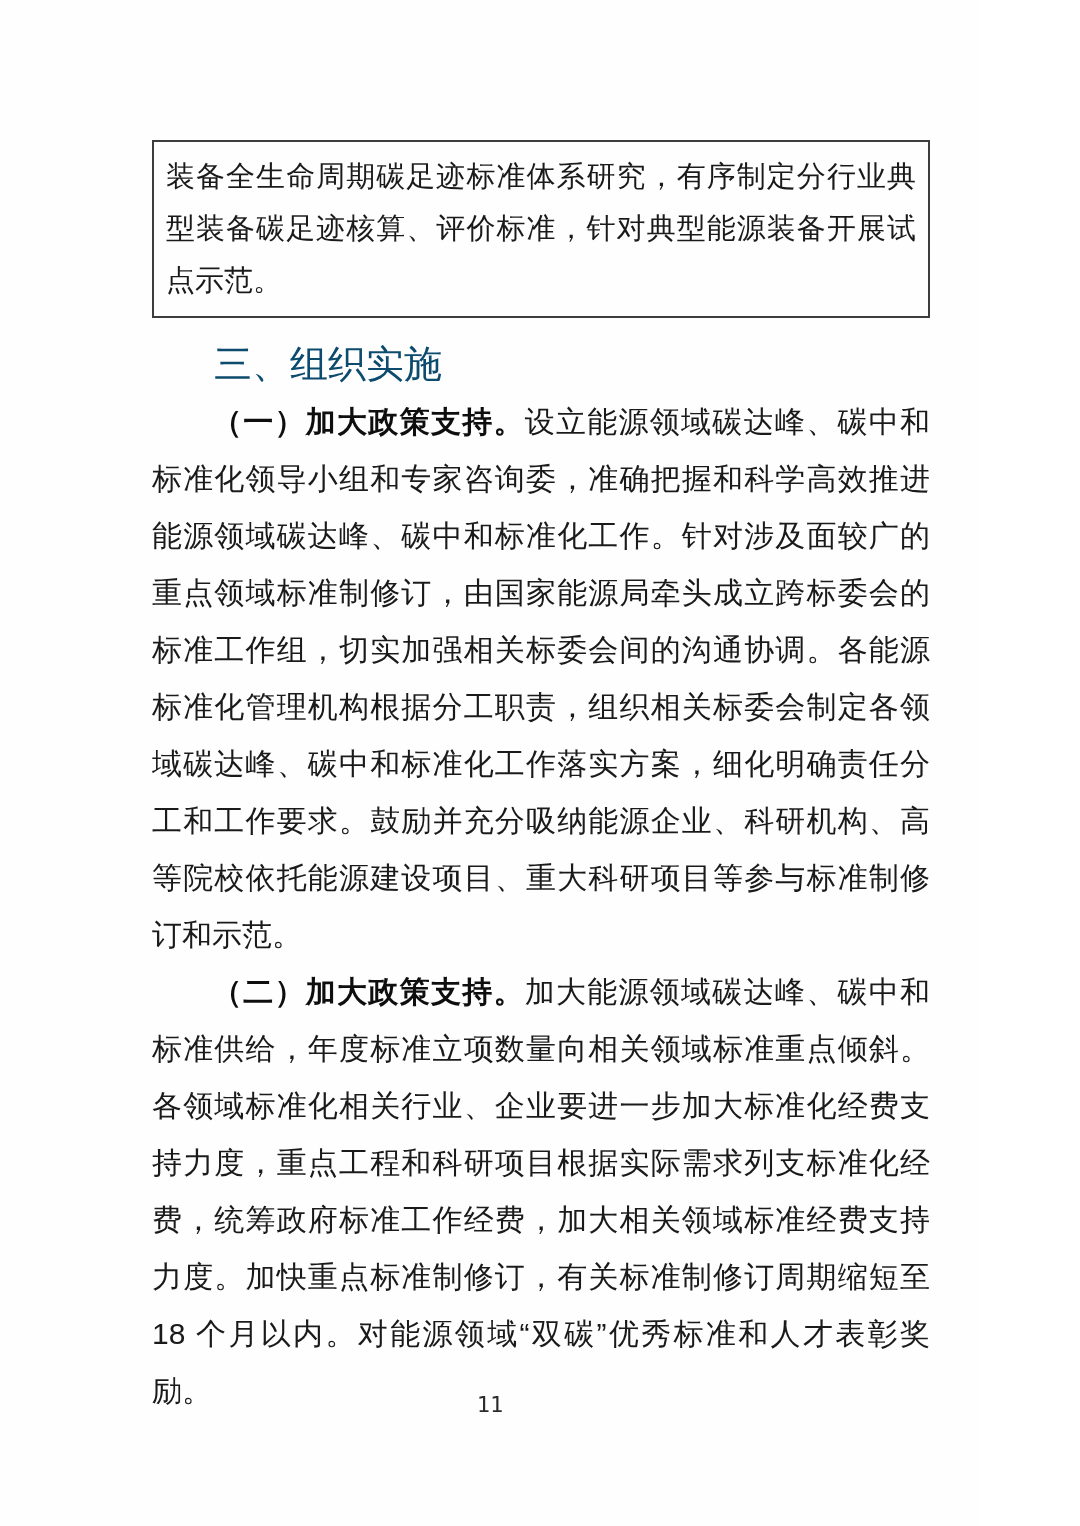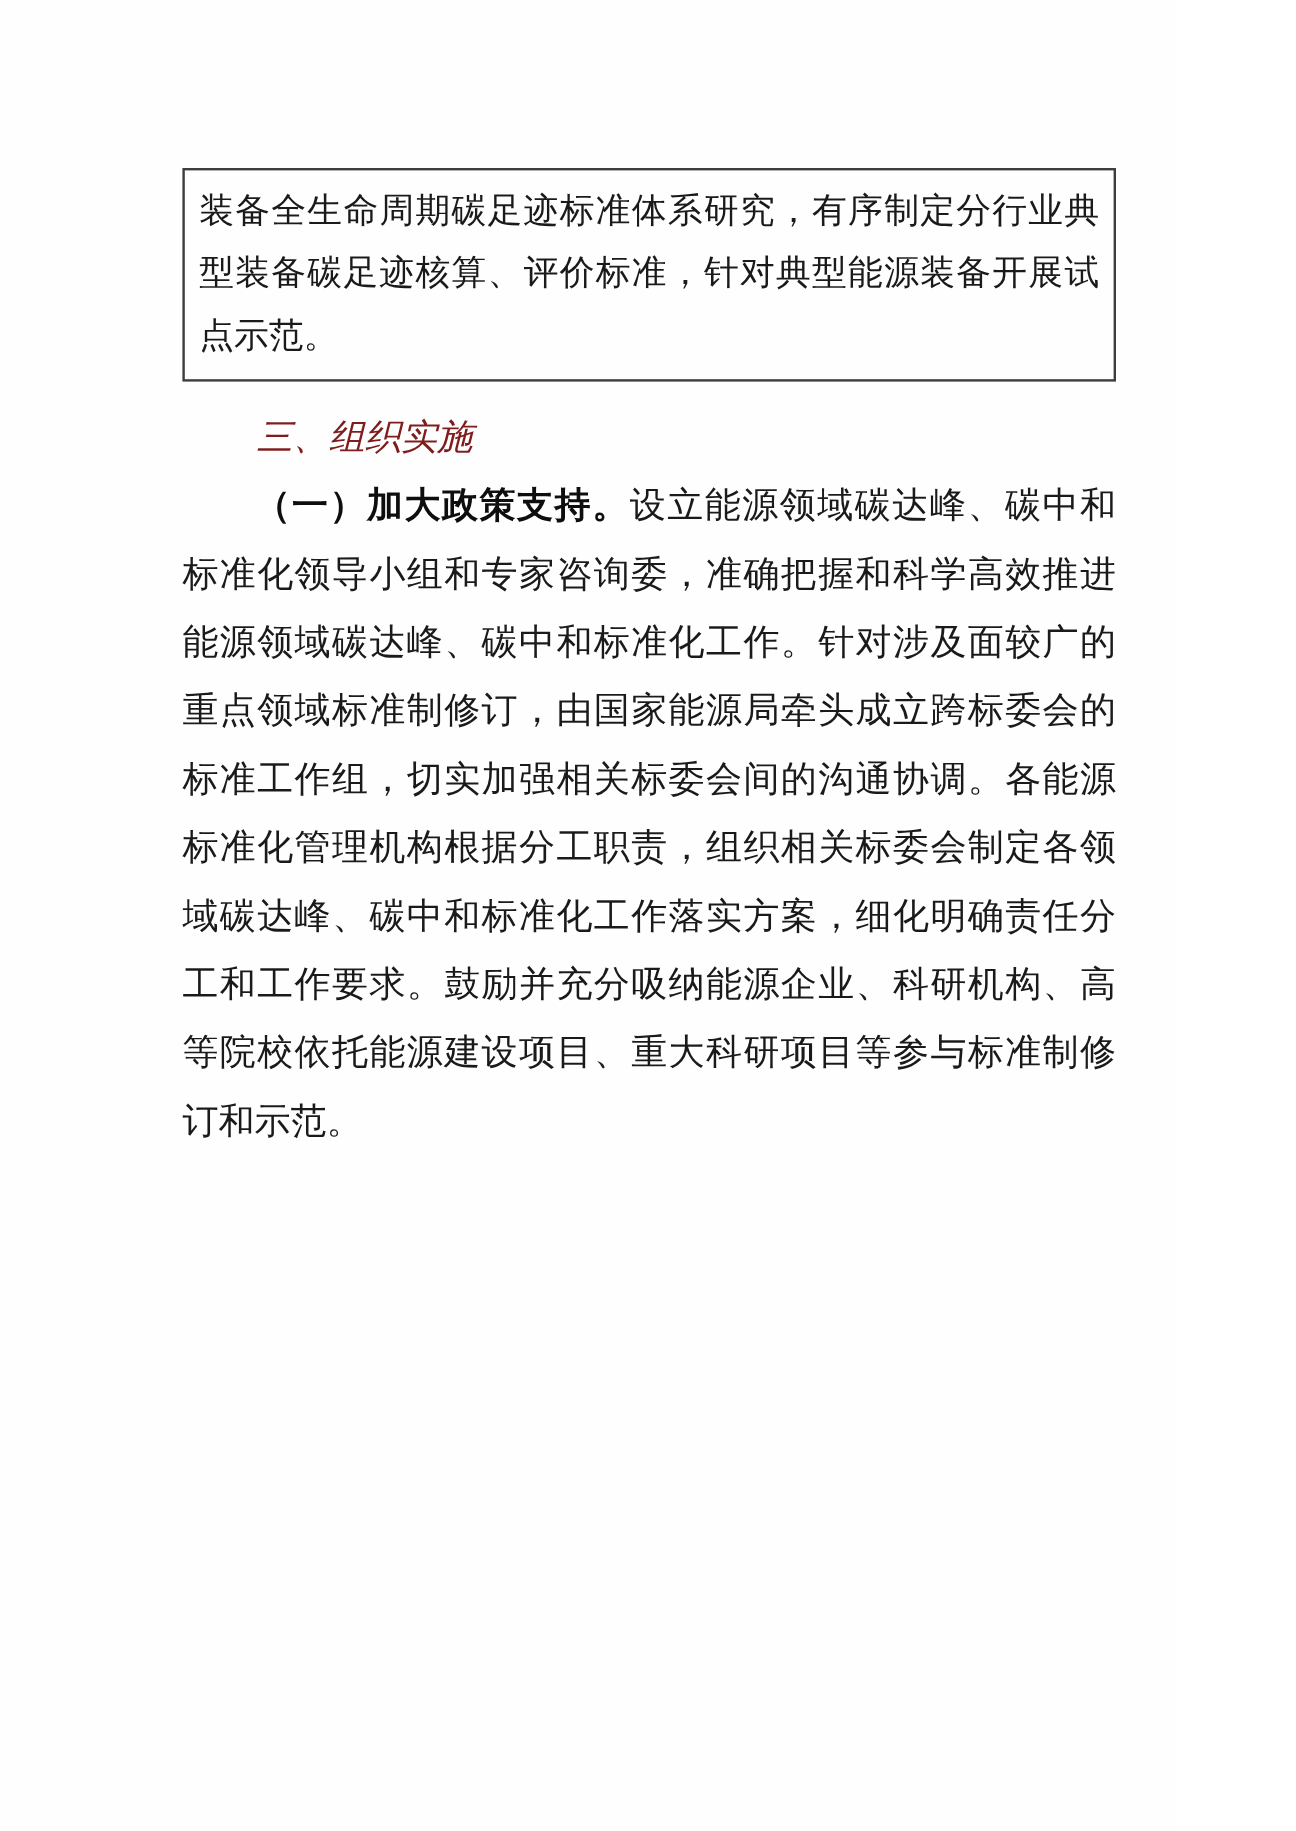--- a/index.html
+++ b/index.html
@@ -27,24 +27,23 @@
     border: 2px solid #3d3d3d;
     padding: 8px 12px 10px 12px;
     font-size: 29px;
     line-height: 52px;
     text-align: justify;
     color: #1a1a1a;
   }
   .section-heading {
     margin-top: 18px;
     padding-left: 62px;
-    font-size: 30px;
+    font-size: 38px;
     line-height: 57px;
-    color: #7f1d1d;
-    font-style: italic;
+    color: #0c4a6e;
   }
   .para {
     margin: 0;
     text-indent: 2em;
     font-size: 30px;
     line-height: 57px;
     text-align: justify;
     color: #1a1a1a;
   }
   .para .lead {
@@ -69,17 +68,19 @@
   <div class="content">
 
     <div class="boxed-note">
       <span>装备全生命周期碳足迹标准体系研究，有序制定分行业典型装备碳足迹核算、评价标准，针对典型能源装备开展试点示范。</span>
     </div>
 
     <div class="section-heading">三、组织实施</div>
 
     <p class="para"><span class="lead">（一）加大政策支持。</span><span>设立能源领域碳达峰、碳中和标准化领导小组和专家咨询委，准确把握和科学高效推进能源领域碳达峰、碳中和标准化工作。针对涉及面较广的重点领域标准制修订，由国家能源局牵头成立跨标委会的标准工作组，切实加强相关标委会间的沟通协调。各能源标准化管理机构根据分工职责，组织相关标委会制定各领域碳达峰、碳中和标准化工作落实方案，细化明确责任分工和工作要求。鼓励并充分吸纳能源企业、科研机构、高等院校依托能源建设项目、重大科研项目等参与标准制修订和示范。</span></p>
 
+    <p class="para"><span class="lead">（二）加大政策支持。</span><span>加大能源领域碳达峰、碳中和标准供给，年度标准立项数量向相关领域标准重点倾斜。各领域标准化相关行业、企业要进一步加大标准化经费支持力度，重点工程和科研项目根据实际需求列支标准化经费，统筹政府标准工作经费，加大相关领域标准经费支持力度。加快重点标准制修订，有关标准制修订周期缩短至 18 个月以内。对能源领域“双碳”优秀标准和人才表彰奖励。</span></p>
 
 
   </div>
 
+  <div class="page-number">11</div>
 </div>
 
 </body></html>

